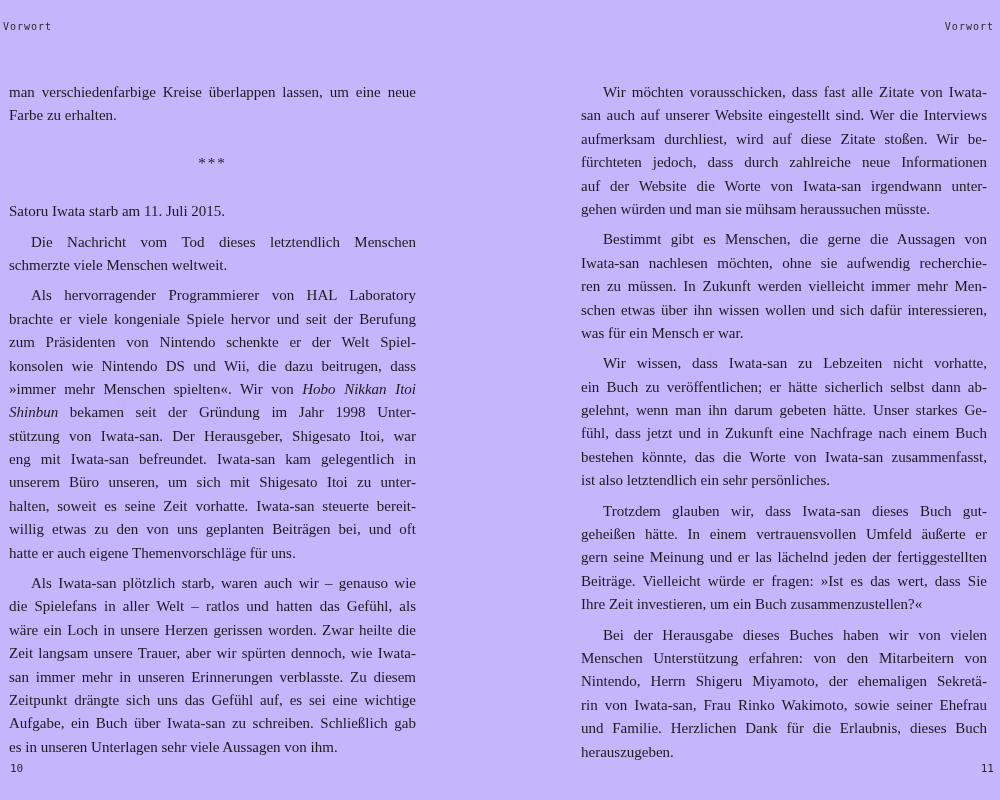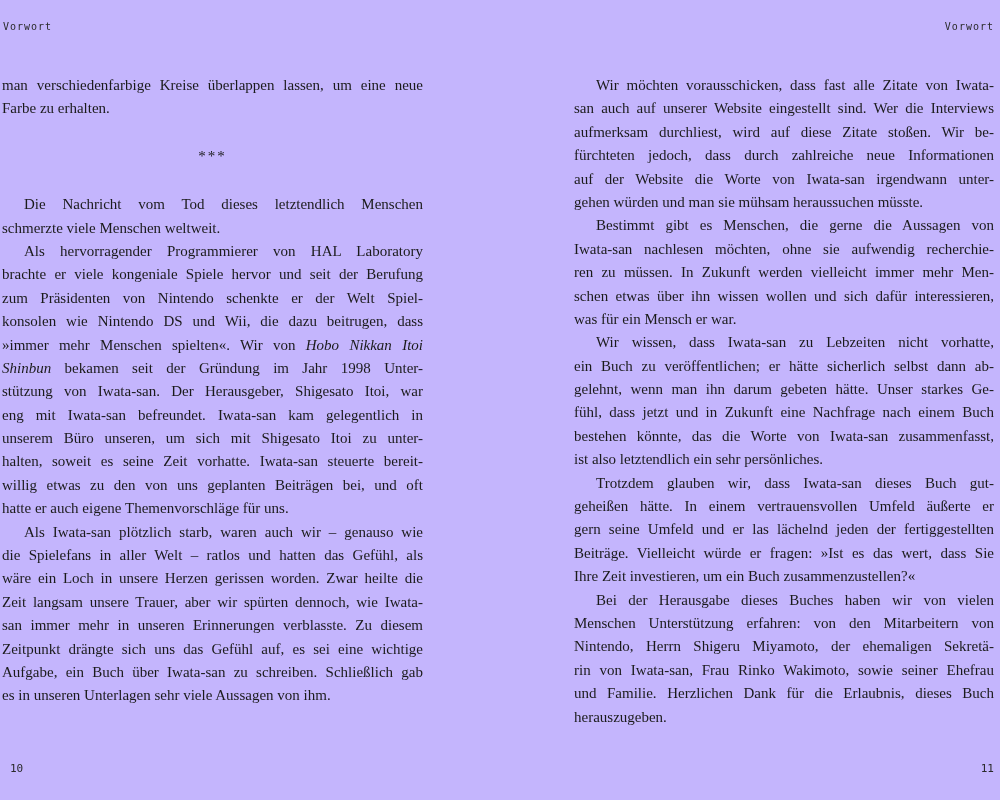--- a/index.html
+++ b/index.html
@@ -18,21 +18,21 @@
   .page-number{
     position:absolute;top:762px;
     font-family:"DejaVu Sans Mono",monospace;
     font-size:11px;color:#2a2a2a;
   }
   .pn-left{left:10px;}
   .pn-right{right:6px;}
   .body-col{position:absolute;top:74px;}
   .body-left{left:2px;width:421px;}
   .body-right{left:574px;width:420px;}
-  .para{margin:0;}
+  .para{margin:7px;}
   .bline{
     font-size:15px;line-height:23.4px;height:23.4px;
     text-align:justify;text-align-last:justify;text-justify:inter-word;
     overflow:hidden;white-space:normal;
   }
   .bline.last{text-align-last:left;}
   .bline.indent{text-indent:22px;}
   .separator{
     font-size:15px;line-height:23.4px;height:23.4px;
     margin:24px 0 25px 0;text-align:center;text-align-last:center;
@@ -48,20 +48,23 @@
   <div class="page-header header-left">Vorwort</div>
 
   <div class="page-header header-right">Vorwort</div>
 
   <div class="body-col body-left">
       <div class="para">
         <div class="bline">man verschiedenfarbige Kreise überlappen lassen, um eine neue</div>
         <div class="bline last">Farbe zu erhalten.</div>
       </div>
       <div class="separator">***</div>
+      <div class="para">
+        <div class="bline last">Satoru Iwata starb am 11. Juli 2015.</div>
+      </div>
       <div class="para">
         <div class="bline indent">Die Nachricht vom Tod dieses letztendlich Menschen</div>
         <div class="bline last">schmerzte viele Menschen weltweit.</div>
       </div>
       <div class="para">
         <div class="bline indent">Als hervorragender Programmierer von HAL Laboratory</div>
         <div class="bline">brachte er viele kongeniale Spiele hervor und seit der Berufung</div>
         <div class="bline">zum Präsidenten von Nintendo schenkte er der Welt Spiel-</div>
         <div class="bline">konsolen wie Nintendo DS und Wii, die dazu beitrugen, dass</div>
         <div class="bline">»immer mehr Menschen spielten«. Wir von <i>Hobo Nikkan Itoi</i></div>
@@ -105,21 +108,21 @@
         <div class="bline indent">Wir wissen, dass Iwata-san zu Lebzeiten nicht vorhatte,</div>
         <div class="bline">ein Buch zu veröffentlichen; er hätte sicherlich selbst dann ab-</div>
         <div class="bline">gelehnt, wenn man ihn darum gebeten hätte. Unser starkes Ge-</div>
         <div class="bline">fühl, dass jetzt und in Zukunft eine Nachfrage nach einem Buch</div>
         <div class="bline">bestehen könnte, das die Worte von Iwata-san zusammenfasst,</div>
         <div class="bline last">ist also letztendlich ein sehr persönliches.</div>
       </div>
       <div class="para">
         <div class="bline indent">Trotzdem glauben wir, dass Iwata-san dieses Buch gut-</div>
         <div class="bline">geheißen hätte. In einem vertrauensvollen Umfeld äußerte er</div>
-        <div class="bline">gern seine Umfeld und er las lächelnd jeden der fertiggestellten</div>
+        <div class="bline">gern seine Meinung und er las lächelnd jeden der fertiggestellten</div>
         <div class="bline">Beiträge. Vielleicht würde er fragen: »Ist es das wert, dass Sie</div>
         <div class="bline last">Ihre Zeit investieren, um ein Buch zusammenzustellen?«</div>
       </div>
       <div class="para">
         <div class="bline indent">Bei der Herausgabe dieses Buches haben wir von vielen</div>
         <div class="bline">Menschen Unterstützung erfahren: von den Mitarbeitern von</div>
         <div class="bline">Nintendo, Herrn Shigeru Miyamoto, der ehemaligen Sekretä-</div>
         <div class="bline">rin von Iwata-san, Frau Rinko Wakimoto, sowie seiner Ehefrau</div>
         <div class="bline">und Familie. Herzlichen Dank für die Erlaubnis, dieses Buch</div>
         <div class="bline last">herauszugeben.</div>

